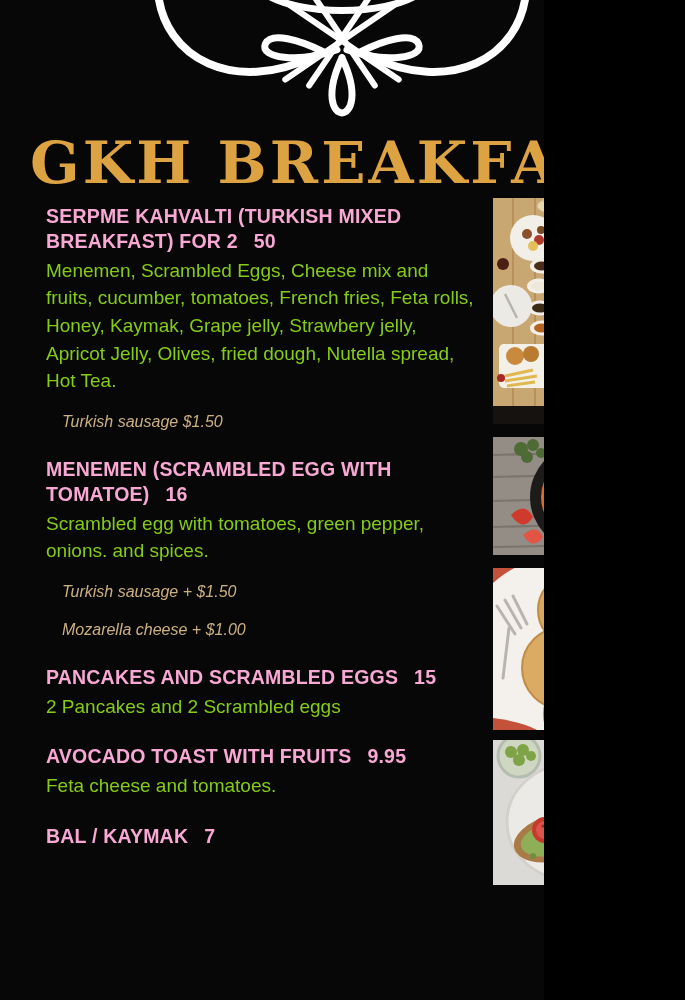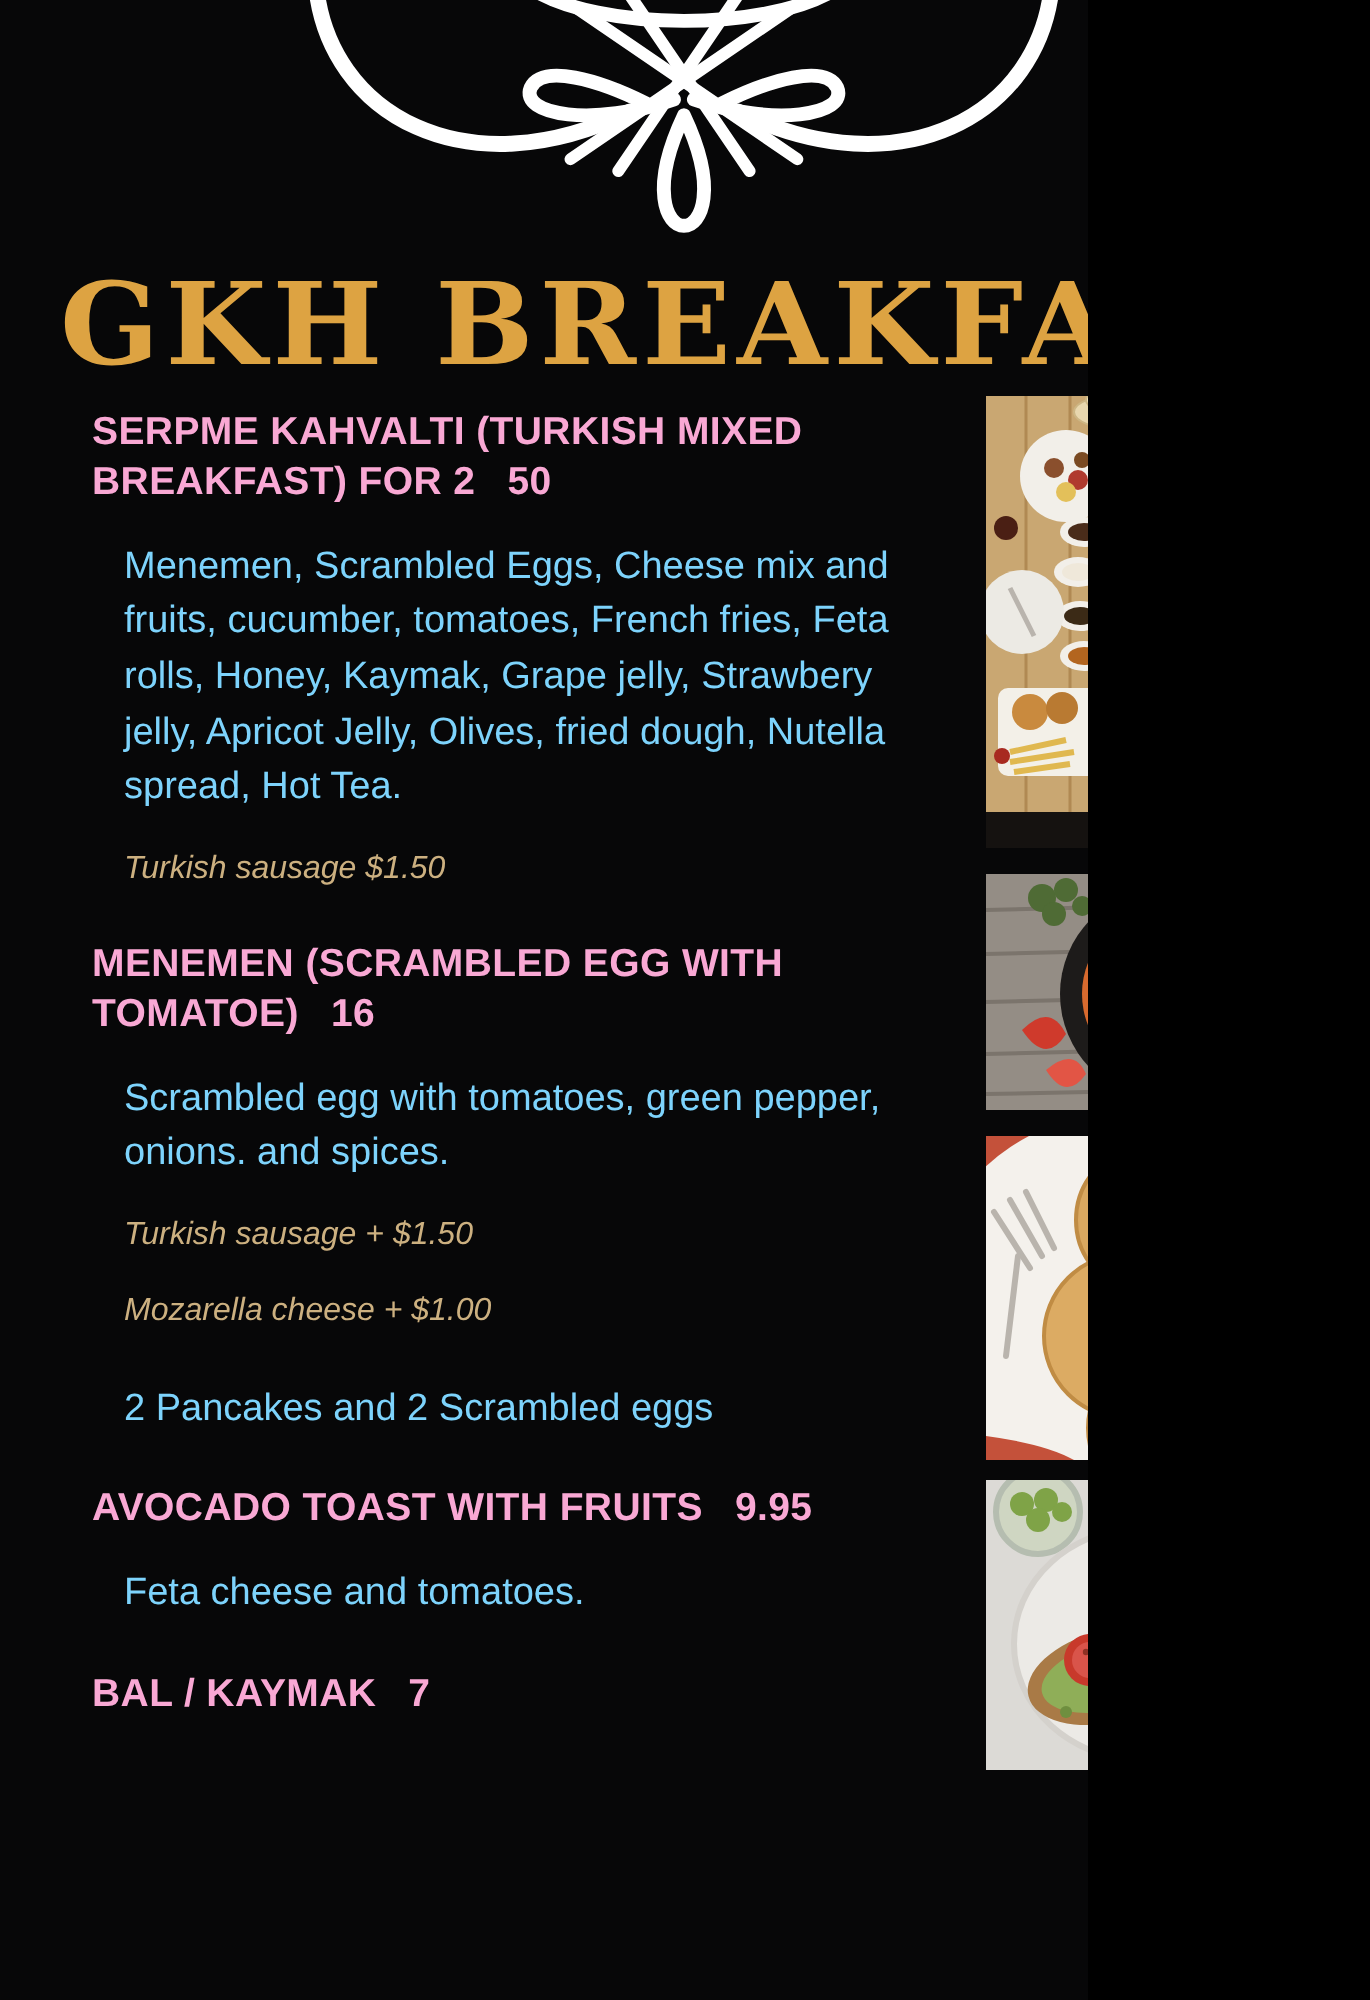--- a/index.html
+++ b/index.html
@@ -31,23 +31,23 @@
   
   .menu-col{position:absolute;left:46px;top:204px;width:430px;}
   .item{margin:0 0 24px 0;}
   .item-title{
     margin:0 0 3px 0;
     font-size:19.5px;font-weight:bold;line-height:1.28;
     color:#f9a8d4;letter-spacing:.2px;
   }
   .price{margin-left:16px;}
   .desc{
-    margin:16px;
+    margin:0;
     font-size:19px;line-height:1.45;
-    color:#7dd3fc;
+    color:#84cc16;
   }
   .note{
     margin:16px;
     font-size:16px;line-height:1.38;
     font-style:italic;
     color:#ccb080;
   }
 
   
   .photo{position:absolute;overflow:hidden;}
@@ -88,20 +88,21 @@
     </section>
 
     <section class="item">
       <h3 class="item-title"><span>MENEMEN (SCRAMBLED EGG WITH TOMATOE)</span><span class="price">16</span></h3>
       <p class="desc">Scrambled egg with tomatoes, green pepper, onions. and spices.</p>
       <p class="note">Turkish sausage + $1.50</p>
       <p class="note">Mozarella cheese + $1.00</p>
     </section>
 
     <section class="item">
+      <h3 class="item-title"><span>PANCAKES AND SCRAMBLED EGGS</span><span class="price">15</span></h3>
       <p class="desc">2 Pancakes and 2 Scrambled eggs</p>
     </section>
 
     <section class="item">
       <h3 class="item-title"><span>AVOCADO TOAST WITH FRUITS</span><span class="price">9.95</span></h3>
       <p class="desc">Feta cheese and tomatoes.</p>
     </section>
 
     <section class="item">
       <h3 class="item-title"><span>BAL / KAYMAK</span><span class="price">7</span></h3>

